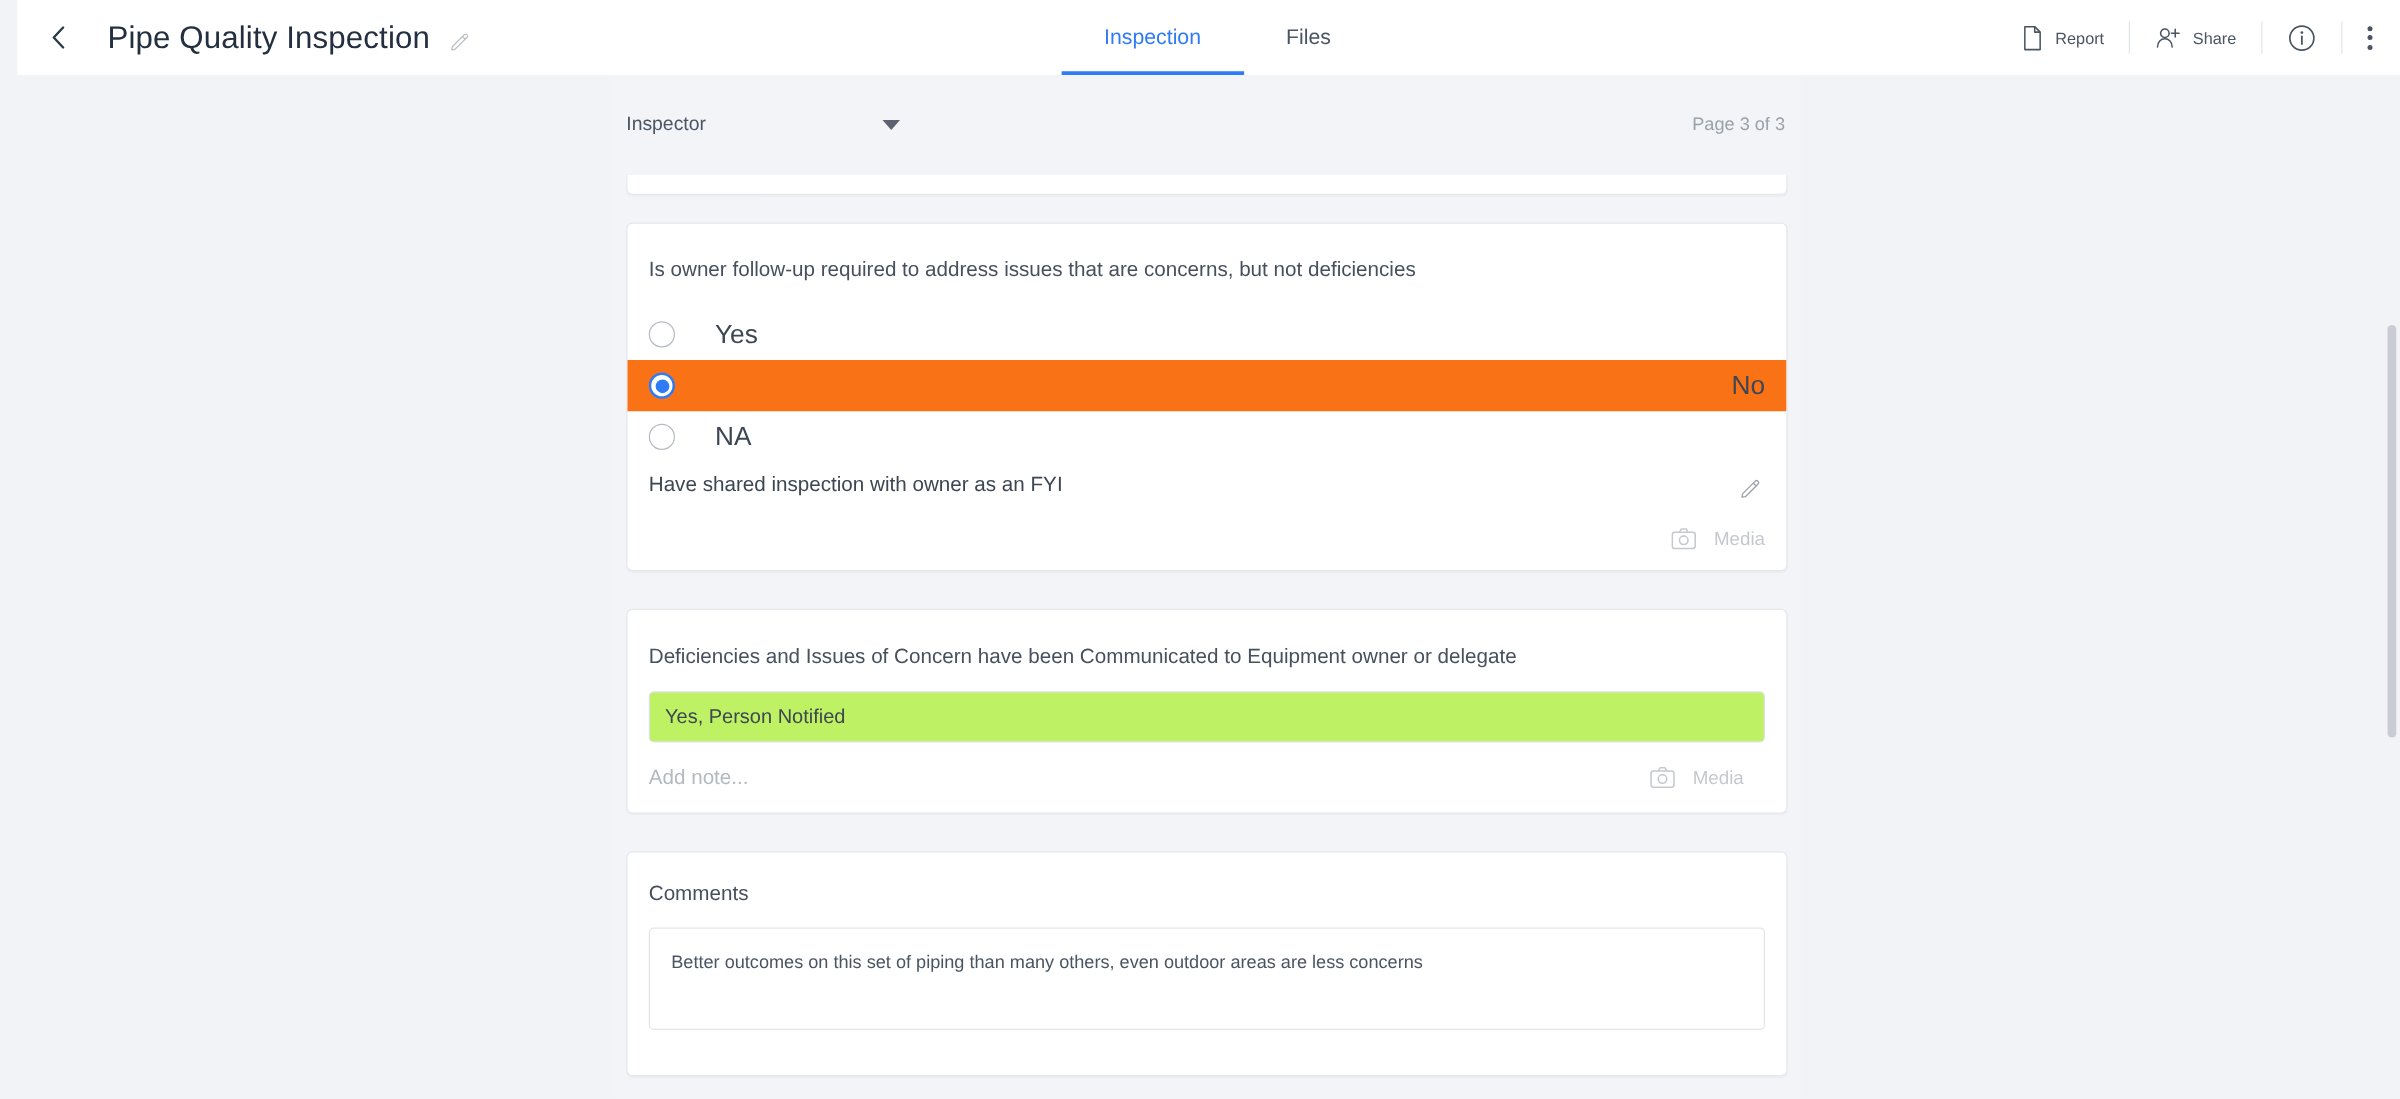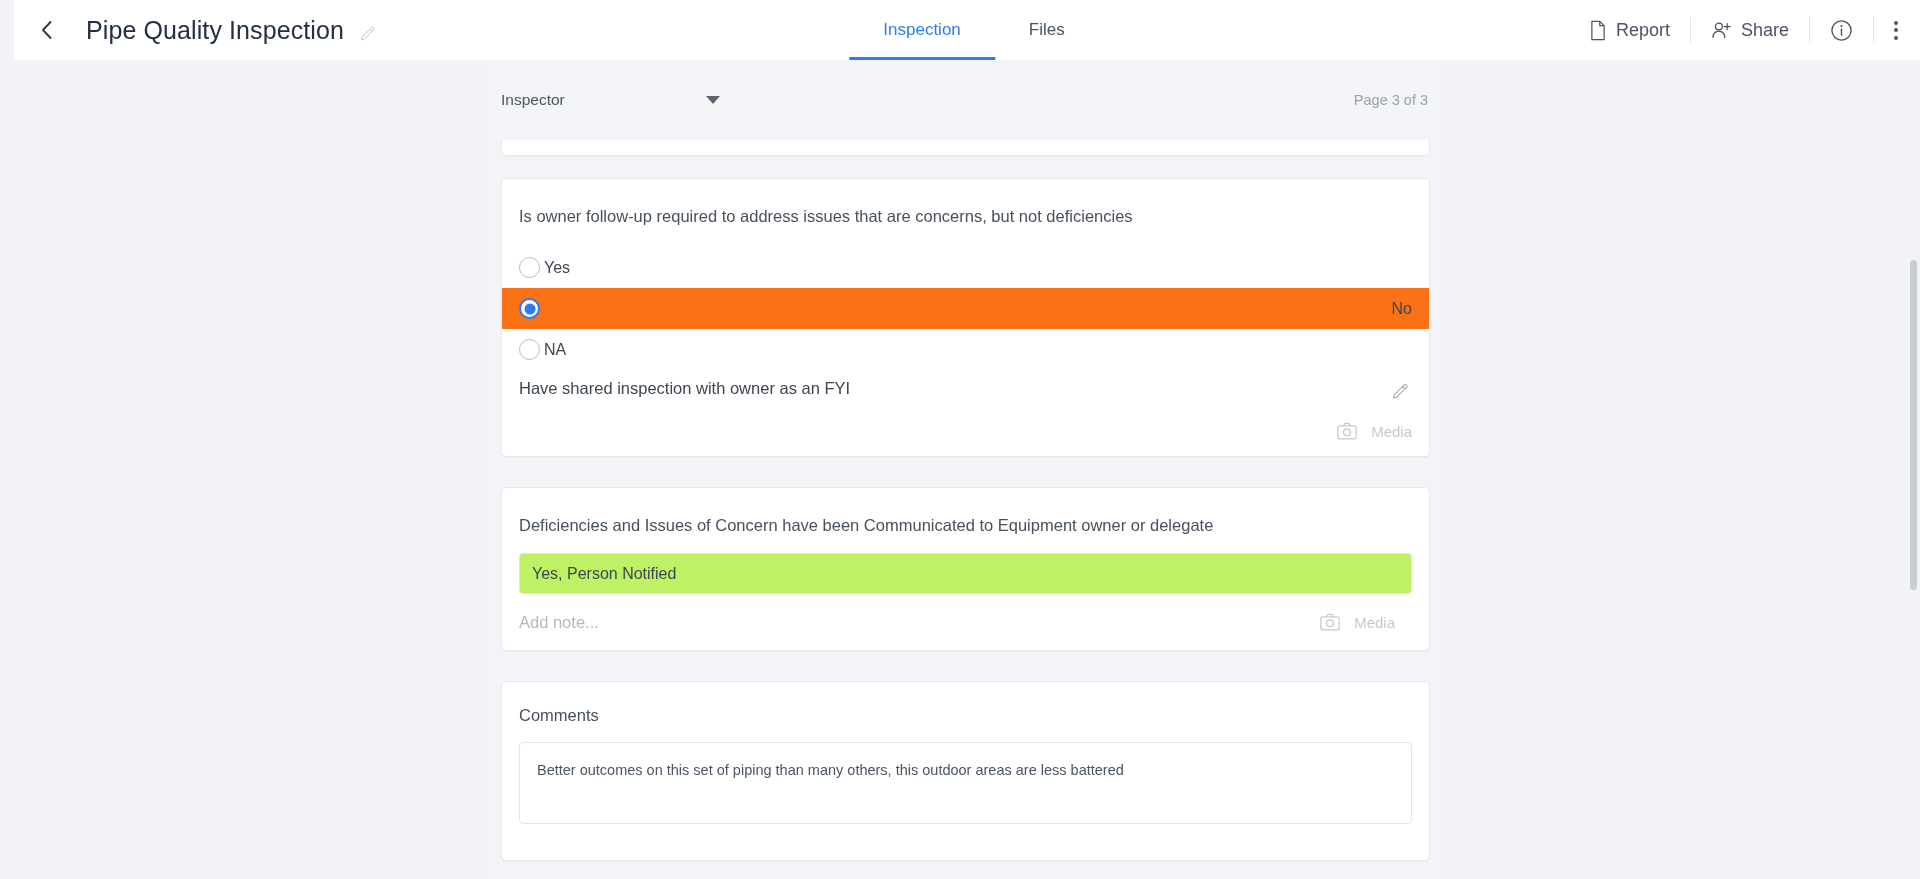--- a/index.html
+++ b/index.html
@@ -92,21 +92,21 @@
     align-items: center;
     padding-right: 16px;
   }
   .hdr-item {
     display: flex;
     align-items: center;
     gap: 9px;
     padding: 0 20px;
     height: 34px;
     color: #4a5462;
-    font-size: 18px;
+    font-size: 13px;
     cursor: pointer;
     white-space: nowrap;
   }
   .hdr-item svg { display: block; }
   .hdr-sep {
     width: 1px;
     height: 26px;
     background: #e2e5e9;
   }
   .kebab {
@@ -247,22 +247,22 @@
   .radio.on::after {
     content: "";
     position: absolute;
     left: 50%; top: 50%;
     transform: translate(-50%,-50%);
     width: 11px; height: 11px;
     border-radius: 50%;
     background: #2f7bf6;
   }
   .radio-label {
-    margin-left: 4px;
-    font-size: 16px;
+    margin-left: 32px;
+    font-size: 21px;
     color: #3d4652;
   }
 
   
   .note-row {
     display: flex;
     align-items: flex-start;
     padding: 9px 17px 0 17px;
     min-height: 36px;
   }
@@ -504,21 +504,21 @@
                 <circle cx="12" cy="12" r="4.1" stroke="currentColor" stroke-width="1.5" fill="none"></circle>
               </svg>
             </span>
             <span class="media-label">Media</span>
           </div>
         </div>
       </div>
 
       <div class="card">
         <div class="comments-title">Comments</div>
-        <div class="comments-box">Better outcomes on this set of piping than many others, this outdoor areas are less battered</div>
+        <div class="comments-box">Better outcomes on this set of piping than many others, even outdoor areas are less concerns</div>
         <div class="comments-spacer"></div>
       </div>
 
     </div>
   </div>
 
   <div class="scrollbar-track">
     <div class="scrollbar-thumb"></div>
   </div>
 

